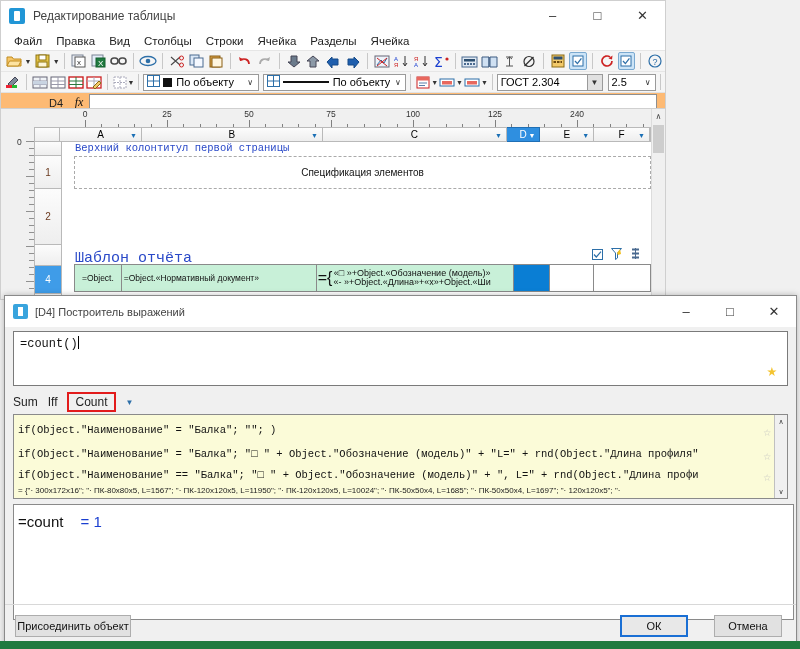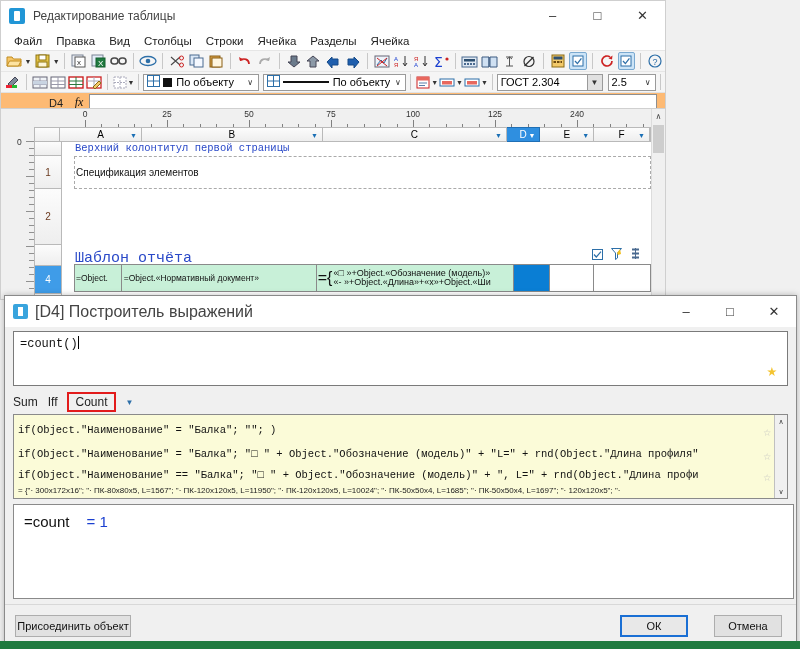--- a/index.html
+++ b/index.html
@@ -63,56 +63,56 @@
   .ch.active .cdrop { color:#fff; }
 
   .rowhdr { position:absolute; left:33px; top:33px; width:28px; bottom:0; }
   .rh { border:1px solid #b9b9b9; border-top:none; background:linear-gradient(#fcfcfc,#eeeeee); display:flex; align-items:center; justify-content:center; font-size:10px; color:#6b3a1f; }
   .rh.active { background:#3f9ce8; color:#fff; }
 
   .sheet { position:absolute; left:61px; top:33px; right:14px; bottom:0; background:#fff; overflow:hidden; }
   .hdrtext { color:#2a49c8; font-family:"Liberation Mono", monospace; font-size:10.5px; }
 
   .spec-tbl { border-collapse:collapse; }
-  .spec-tbl td { border:1px solid #8a8a8a; font-size:8.5px; color:#111; }
+  .spec-tbl td { border:1px solid #8a8a8a; font-size:8.5px; text-align:center; color:#111; }
   .dashedcell { border:1px dashed #aaa !important; font-size:10px !important; }
 
   .tplrow-lbl { color:#2a49c8; font-family:"Liberation Mono", monospace; font-size:15px; }
   .greencell { background:#c8f0d8; font-size:9px; text-align:left; padding-left:1px; color:#000; white-space:nowrap; overflow:hidden; }
   .bluecell { background:#0a7ed4; }
 
   .vscroll { position:absolute; right:0; top:0; width:14px; bottom:0; background:#f0f0f0; border-left:1px solid #dcdcdc; }
   .vscroll .arrow { height:14px; display:flex; align-items:center; justify-content:center; font-size:8px; color:#444; }
   .vscroll .thumb { position:absolute; left:1px; right:1px; top:16px; height:28px; background:#cdcdcd; }
 
   
   .win-dlg { position:absolute; left:4px; top:295px; width:793px; height:352px; background:#f0f0f0; border:1px solid #8a8a8a; box-shadow:0 0 6px rgba(0,0,0,.25); }
   .dlg-title { height:31px; background:#ffffff; display:flex; align-items:center; }
   .dlg-icon { width:15px; height:15px; margin-left:8px; margin-right:7px; background:#39a4dd; border-radius:2px; position:relative; }
   .dlg-icon:after { content:""; position:absolute; left:5px; top:3px; width:5px; height:9px; background:#fff; }
-  .dlg-ttext { font-size:16px; color:#444; }
+  .dlg-ttext { font-size:11px; color:#444; }
   .dlg-spacer { flex:1; }
   .dlg-btn { width:44px; height:31px; display:flex; align-items:center; justify-content:center; font-size:13px; color:#333; }
 
   .expr-input { position:absolute; left:8px; top:35px; right:8px; height:55px; background:#fff; border:1px solid #7a7a7a; padding:4px 6px; font-family:"Liberation Mono", monospace; font-size:12px; color:#111; }
   .caret { display:inline-block; width:1px; height:13px; background:#000; vertical-align:-2px; }
   .star { position:absolute; right:10px; bottom:4px; font-size:17px; color:#f4c430; }
 
   .fnrow { position:absolute; left:8px; top:95px; height:22px; display:flex; align-items:center; gap:10px; font-size:12px; color:#222; }
   .fn-count-box { border:2px solid #e21b1b; padding:1px 6px; }
   .fn-drop { color:#2c6ea8; font-size:8px; }
 
   .list-area { position:absolute; left:8px; top:118px; right:8px; height:85px; background:#fbfbd8; border:1px solid #8a8a8a; overflow:hidden; }
   .list-row { font-family:"Liberation Mono", monospace; font-size:10.5px; color:#111; white-space:nowrap; padding:0 4px; height:24px; line-height:24px; position:relative; }
   .list-sub { font-family:"Liberation Sans", sans-serif; font-size:8px; color:#222; white-space:nowrap; padding:0 4px; height:13px; line-height:13px; }
   .list-star { position:absolute; right:16px; top:3px; font-size:13px; color:#bfbfbf; }
   .list-scroll { position:absolute; right:0; top:0; width:13px; bottom:0; background:#f0f0f0; border-left:1px solid #c0c0c0; }
   .list-scroll .a { height:13px; display:flex; align-items:center; justify-content:center; font-size:7px; color:#333; }
 
-  .result-area { position:absolute; left:8px; top:208px; right:2px; height:95px; background:#fff; border:1px solid #8a8a8a; padding:8px 10px; }
+  .result-area { position:absolute; left:8px; top:208px; right:2px; height:116px; background:#fff; border:1px solid #8a8a8a; padding:8px 4px; }
   .res-name { font-size:15px; color:#111; }
   .res-eq { font-size:15px; color:#1a3fd0; margin-left:14px; }
 
   .dlg-footer { position:absolute; left:0; right:0; bottom:0; height:42px; border-top:1px solid #d8d8d8; }
   .btn { position:absolute; height:22px; border:1px solid #adadad; background:#e1e1e1; font-size:11px; display:flex; align-items:center; justify-content:center; color:#111; }
   .btn.primary { border:2px solid #1a6fd4; background:#e8e8e8; }
 
   .bottomstrip { position:absolute; left:0; bottom:0; width:800px; height:8px; background:#1f7a3f; }
 </style>
 </head>

